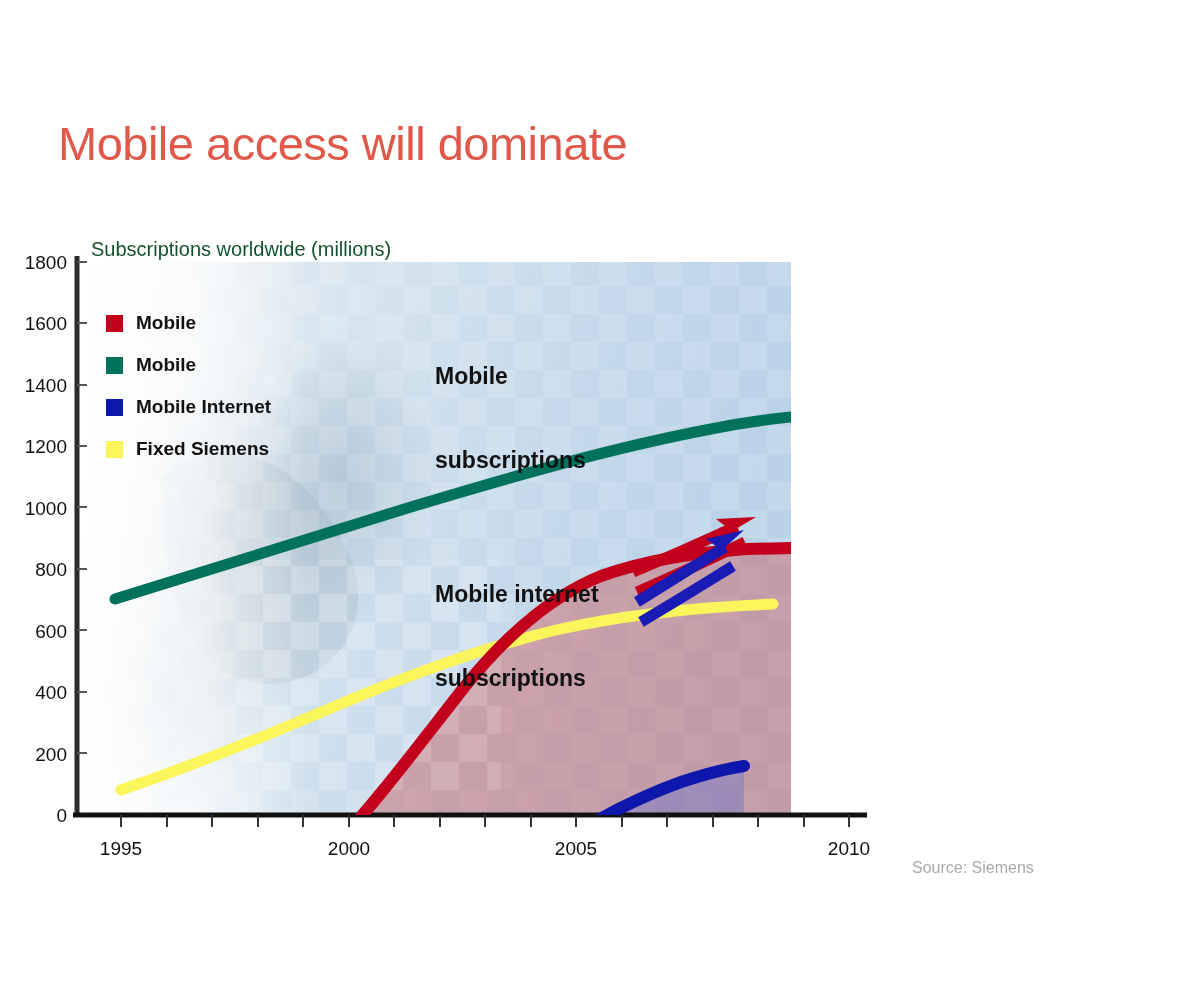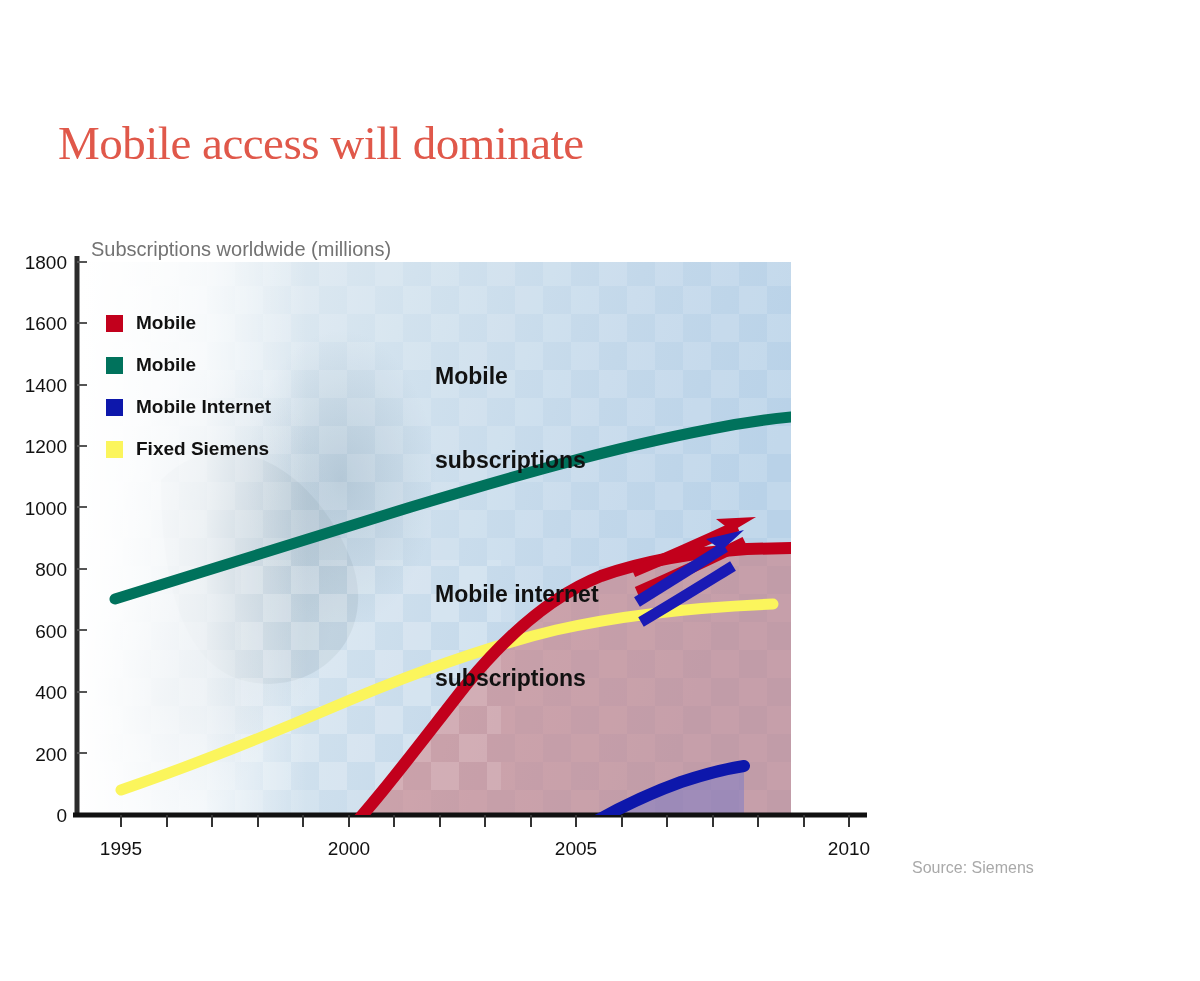--- a/index.html
+++ b/index.html
@@ -24,39 +24,38 @@
   }
   #slide-title {
     position: absolute;
     left: 58px;
     top: 116px;
     font-size: 47px;
     font-weight: 400;
     letter-spacing: -0.5px;
     color: #e0584a;
     white-space: nowrap;
-    font-family: Liberation Serif, serif;
   }
   #chart-wrap {
     position: absolute;
     left: 11px;
     top: 230px;
     width: 900px;
     height: 650px;
   }
   #chart-svg {
     position: absolute;
     left: 0; top: 0;
   }
   #axis-caption {
     position: absolute;
     left: 80px;
     top: 8px;
     font-size: 20px;
-    color: #737373;
+    color: #14532d;
     white-space: nowrap;
   }
   .legend {
     position: absolute;
     left: 95px;
     top: 72px;
   }
   .legend-row {
     display: flex;
     align-items: center;

